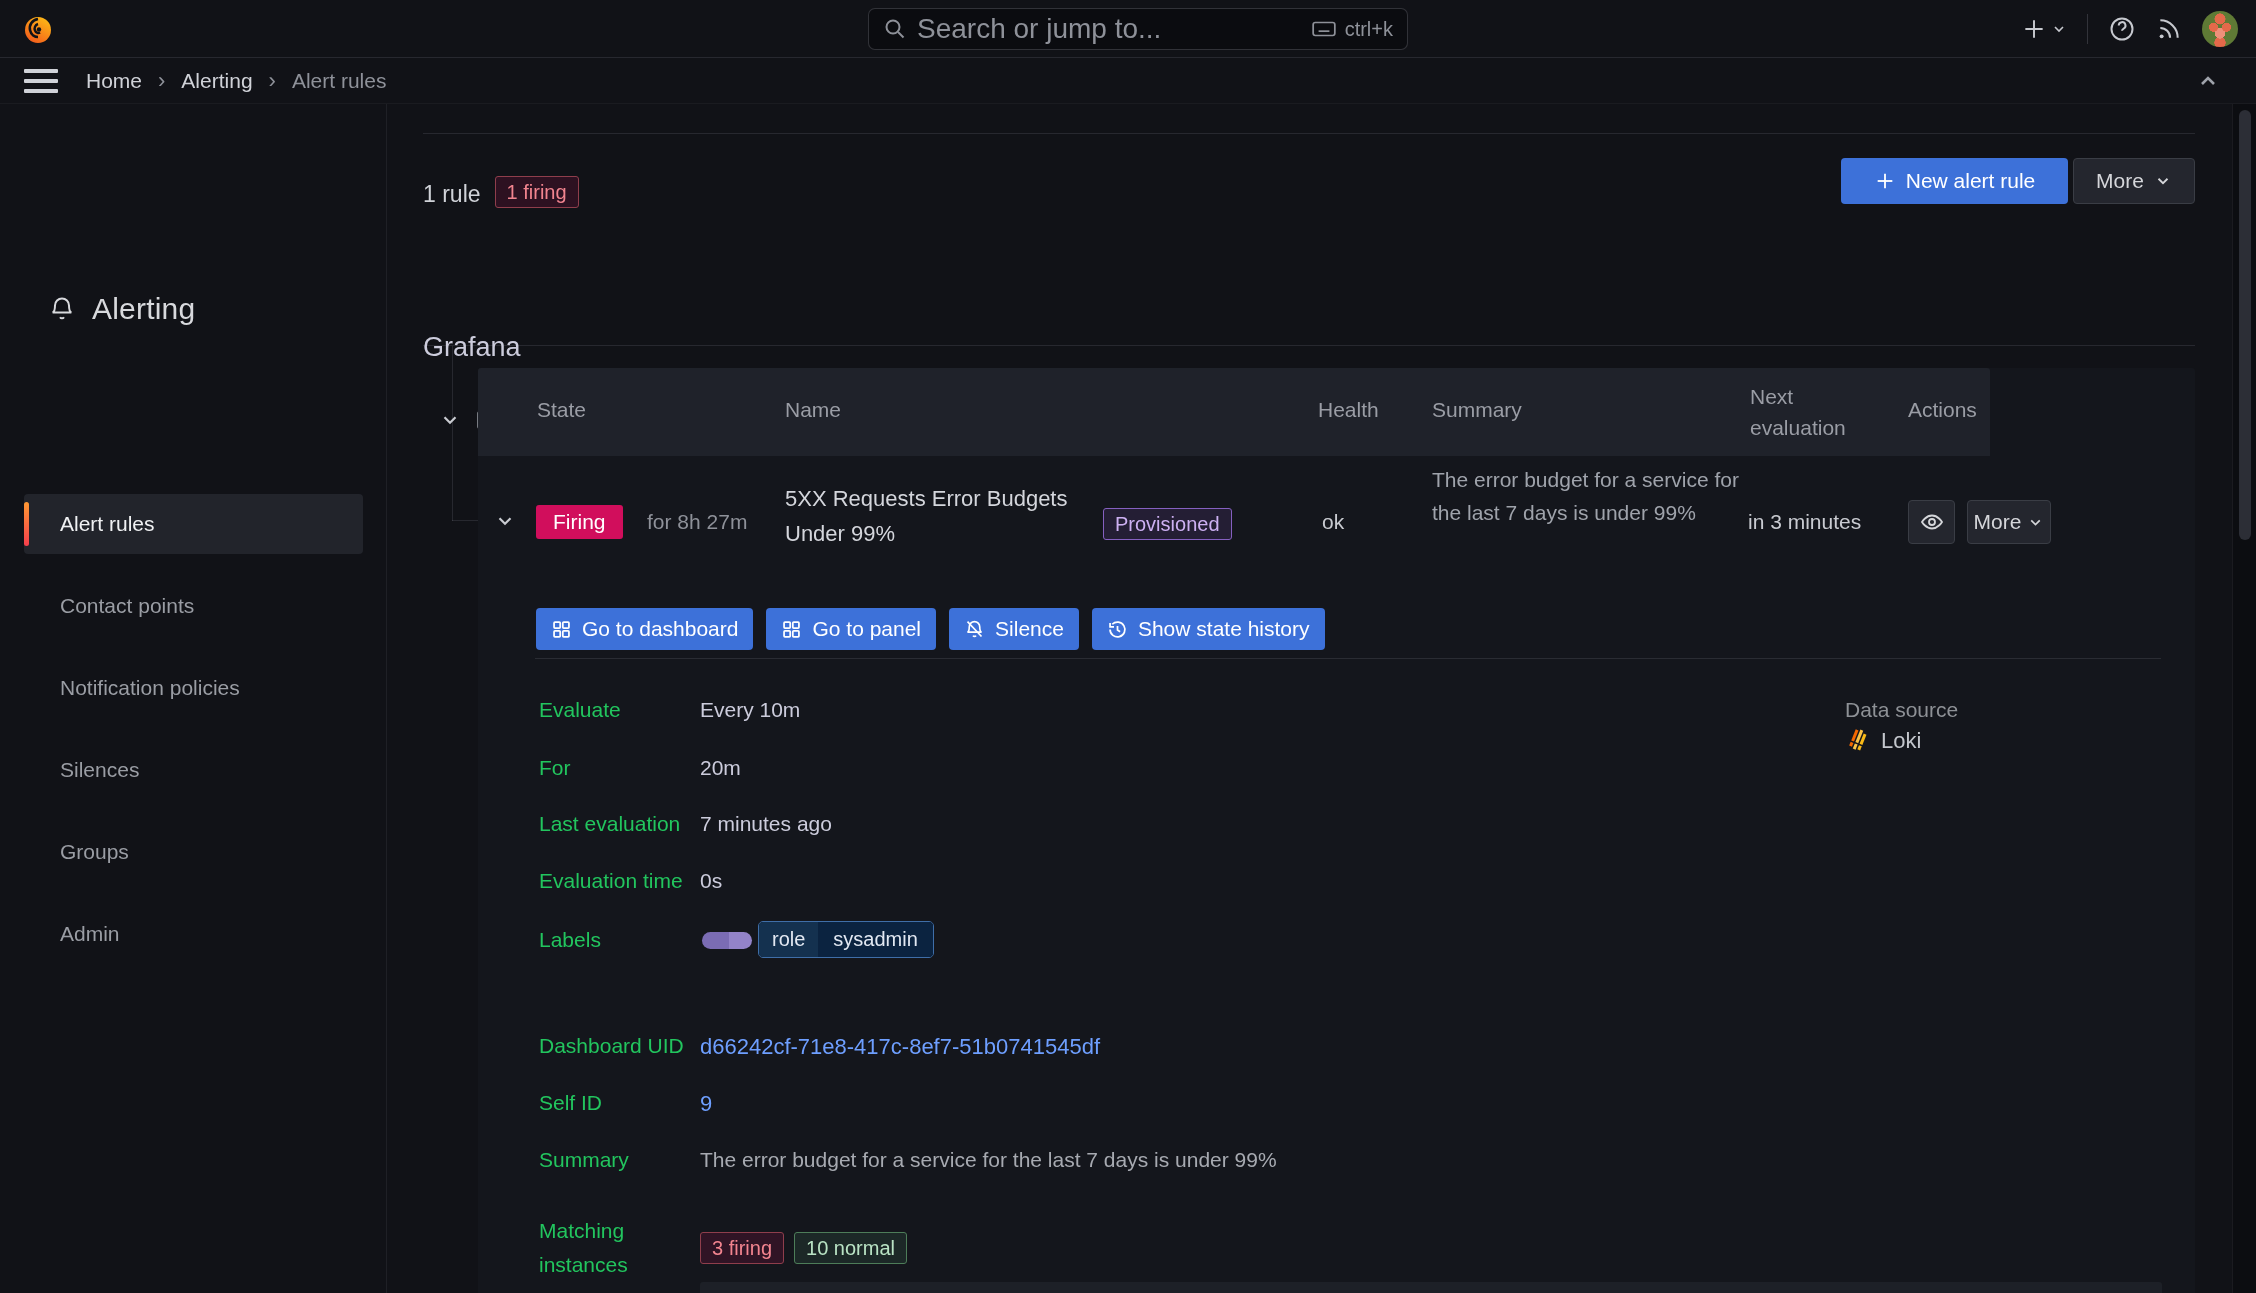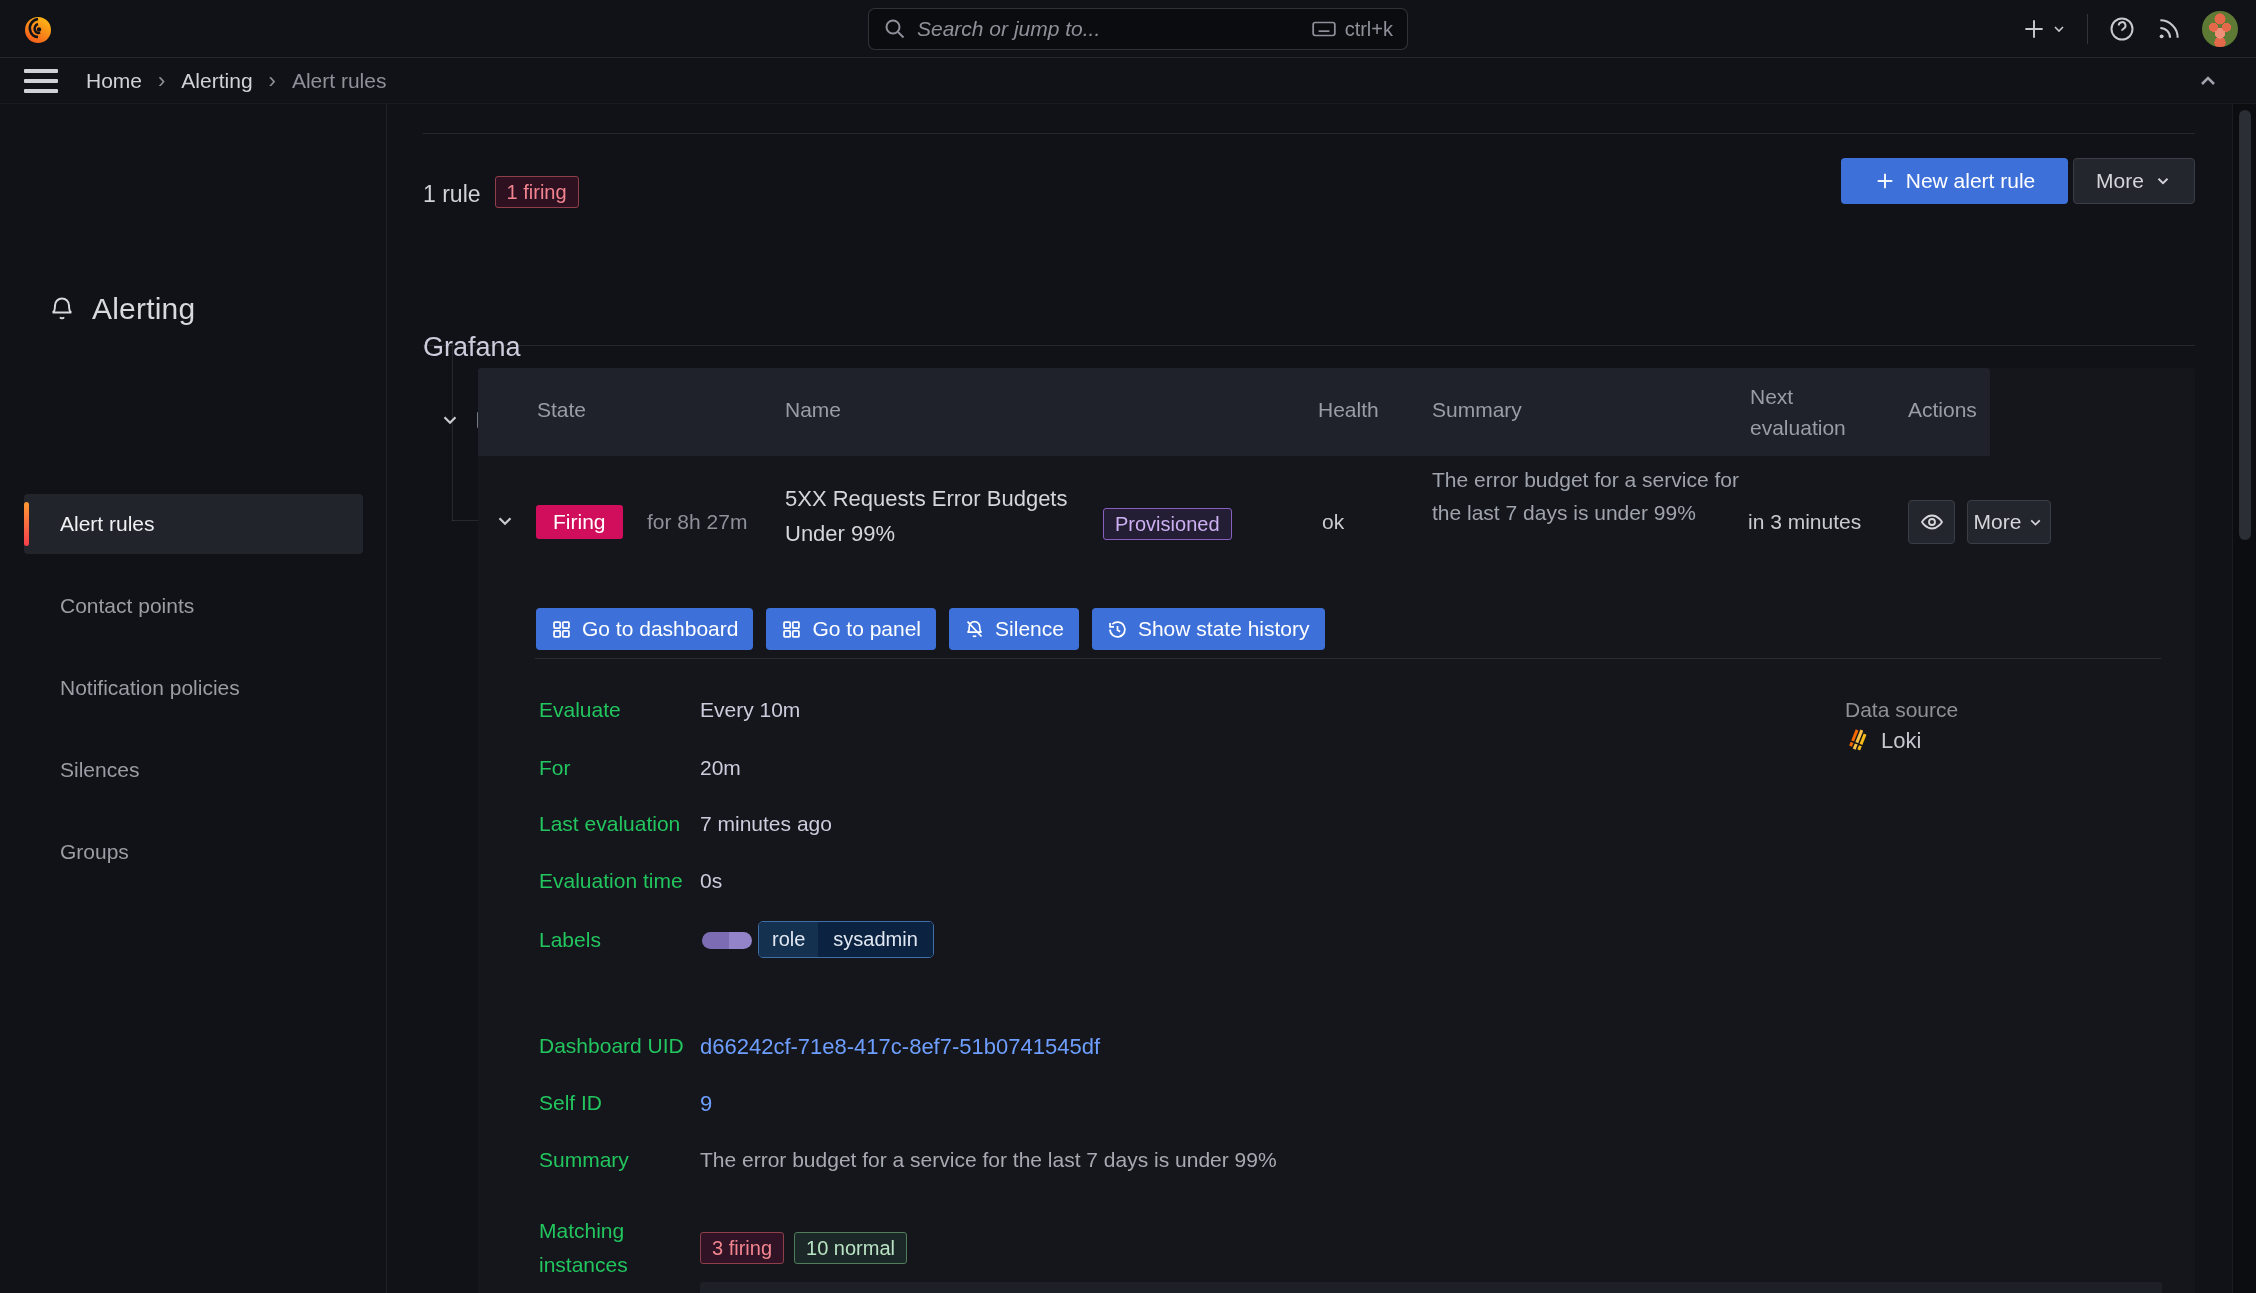--- a/index.html
+++ b/index.html
@@ -8,21 +8,21 @@
   #app { position:relative; width:2256px; height:1293px; background:#111217; overflow:hidden; color:#ccccdc; }
   svg { display:block; }
 
   
   .topbar { position:absolute; left:0; top:0; width:2256px; height:58px; background:#111217;
             border-bottom:1px solid rgba(204,204,220,0.12); }
   .graf-logo { position:absolute; left:22px; top:13px; width:32px; height:32px; }
   .search-box { position:absolute; left:868px; top:8px; width:540px; height:42px; background:#0b0c10;
                 border:1px solid rgba(204,204,220,0.2); border-radius:7px; display:flex; align-items:center;
                 padding:0 14px; gap:10px; cursor:text; }
-  .search-ph { color:#8e9199; font-size:21px; flex:1; white-space:nowrap;font-style:italic; }
+  .search-ph { color:#8e9199; font-size:28px; flex:1; white-space:nowrap; }
   .shortcut { display:flex; align-items:center; gap:8px; color:#8e9199; font-size:20px; }
   .nav-right { position:absolute; right:18px; top:0; height:58px; display:flex; align-items:center; gap:20px; }
   .nav-icon-btn { display:flex; align-items:center; gap:4px; color:#c7c9cf; cursor:pointer; }
   .nav-divider { width:1px; height:30px; background:rgba(204,204,220,0.18); }
   .avatar { width:36px; height:36px; border-radius:50%; cursor:pointer;
     background:
       radial-gradient(circle at 50% 22%, #e4694a 0 16%, transparent 17%),
       radial-gradient(circle at 32% 45%, #e4694a 0 14%, transparent 15%),
       radial-gradient(circle at 68% 45%, #e4694a 0 14%, transparent 15%),
       radial-gradient(circle at 50% 62%, #f0907a 0 18%, transparent 19%),
@@ -252,20 +252,23 @@
     </div>
     <div class="side-item" style="top:554px;">
       <span>Notification policies</span>
     </div>
     <div class="side-item" style="top:636px;">
       <span>Silences</span>
     </div>
     <div class="side-item" style="top:718px;">
       <span>Groups</span>
     </div>
+    <div class="side-item" style="top:800px;">
+      <span>Admin</span>
+    </div>
   </div>
 
   <div class="content">
     <div class="hr hr-top"></div>
 
     <div class="rule-count-row">
       <span class="rule-count">1 rule</span>
       <span class="badge badge-red">1 firing</span>
     </div>
 

